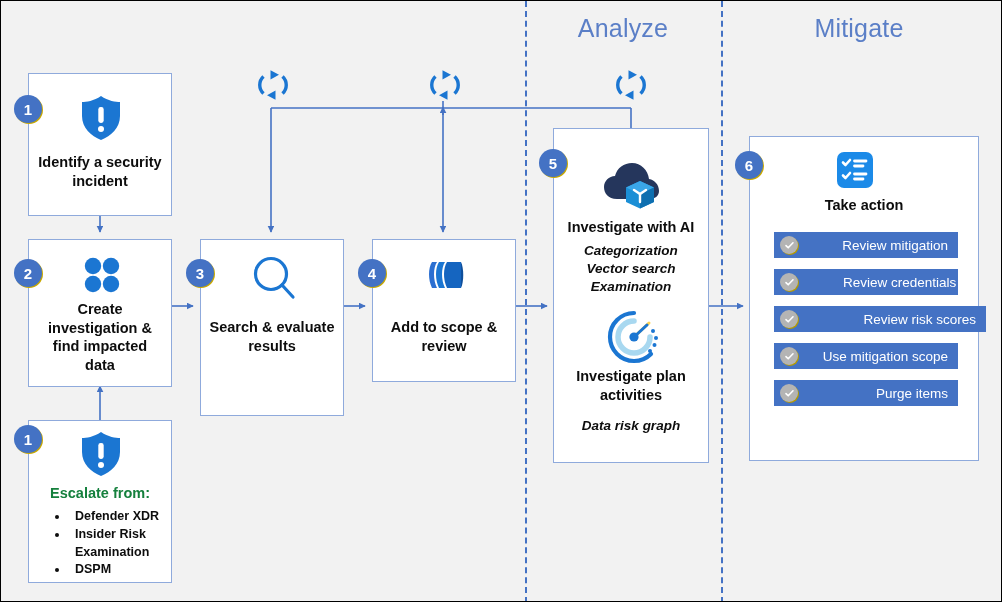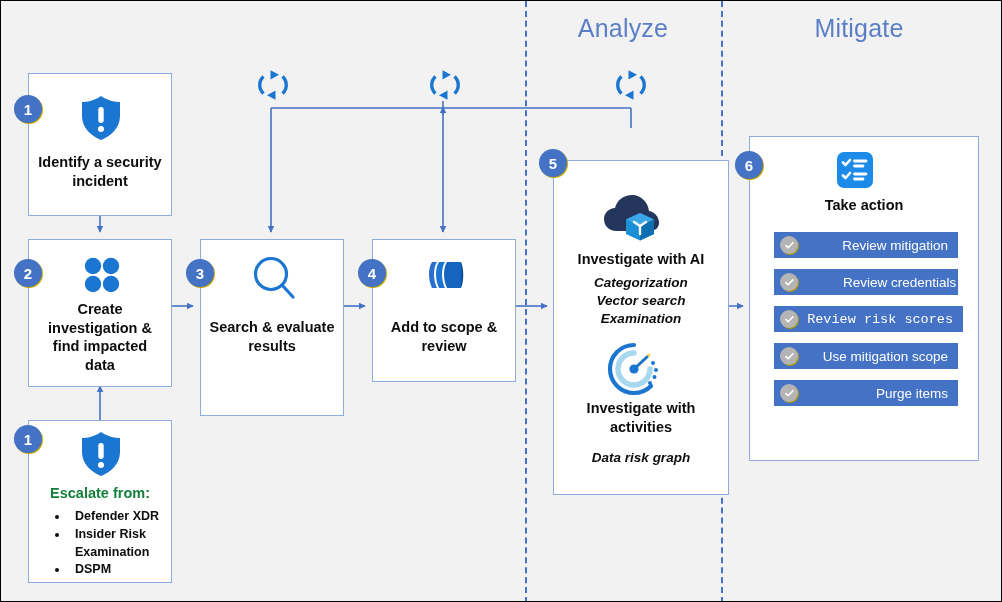--- a/index.html
+++ b/index.html
@@ -279,21 +279,21 @@
         <path d="M9,8 C5,14 5,26 9,34 L14,34 C10,26 10,14 14,8 z" fill="#2b6fd1"></path>
         <path d="M16,8 C12,14 12,26 16,34 L22,34 C18,26 18,14 22,8 z" fill="#1b76d2"></path>
         <path d="M24,8 C20,14 20,26 24,34 L38,34 L38,8 z" fill="#1565c0"></path>
         <path d="M38,8 L38,34 C41,28 41,14 38,8 z" fill="#0f4f9b"></path>
       </svg>
     </div>
     <div class="box-label" style="top:78px; padding:0 6px;">Add to scope &amp; review</div>
   </div>
   <div class="badge" style="left:357px; top:258px;">4</div>
 
-  <div class="box" style="left:552px; top:127px; width:176px; height:335px;margin-top:32px;">
+  <div class="box" style="left:552px; top:127px; width:156px; height:335px;">
 
     <div class="icon" style="left:48px; top:32px;">
       <svg width="62" height="52" viewBox="0 0 62 52">
         <path d="M15,38 C6,38 2,32 2,26 C2,20 7,15 13,15 C15,7 22,2 30,2 C39,2 46,9 47,18 C53,19 57,24 57,30 C57,35 53,38 47,38 z" fill="#25365c"></path>
         <path d="M38,20 L52,26.5 L52,41 L38,47.5 L24,41 L24,26.5 z" fill="#1b8fd6"></path>
         <path d="M38,20 L52,26.5 L38,33 L24,26.5 z" fill="#3aa6e8"></path>
         <path d="M38,47.5 L38,33 L52,26.5 L52,41 z" fill="#0e6fb0"></path>
         <g stroke="#ffffff" stroke-width="2.4" fill="none" stroke-linecap="round">
           <path d="M32,29 L38,33 L44,29"></path>
           <path d="M38,33 L38,41"></path>
@@ -313,21 +313,21 @@
         <line x1="28" y1="28" x2="41" y2="16" stroke="#1b76d2" stroke-width="3" stroke-linecap="round"></line>
         <circle cx="28" cy="28" r="4.6" fill="#1b76d2"></circle>
         <g fill="#1b76d2">
           <circle cx="47" cy="22" r="2"></circle>
           <circle cx="50" cy="29" r="2"></circle>
           <circle cx="48.5" cy="36" r="2"></circle>
           <circle cx="44" cy="42" r="2"></circle>
         </g>
       </svg>
     </div>
-    <div class="box-label" style="top:238px; padding:0 6px;">Investigate with activities</div>
+    <div class="box-label" style="top:238px; padding:0 6px;">Investigate plan activities</div>
     <div class="box-sub" style="top:288px;">Data risk graph</div>
   </div>
   <div class="badge" style="left:538px; top:148px;">5</div>
 
   <div class="box" style="left:748px; top:135px; width:230px; height:325px;">
     <div class="icon" style="left:86px; top:14px;">
       <svg width="38" height="38" viewBox="0 0 38 38">
         <rect x="1" y="1" width="36" height="36" rx="7" fill="#1b8ae8"></rect>
         <g stroke="#ffffff" stroke-width="2.6" fill="none" stroke-linecap="round" stroke-linejoin="round">
           <path d="M7,11.5 L9.5,14 L14,9"></path>
@@ -354,21 +354,21 @@
 
     <div class="action-btn" style="left:24px; top:132px; width:184px;gap:45px;">
       <span class="action-check">
         <svg width="11" height="11" viewBox="0 0 11 11">
             <path d="M2,5.6 L4.2,7.8 L9,2.8" fill="none" stroke="#ffffff" stroke-width="1.6" stroke-linecap="round" stroke-linejoin="round"></path>
           </svg>
       </span>
       <span class="action-label">Review credentials</span>
     </div>
 
-    <div class="action-btn" style="left:24px; top:169px; width:189px;font-family:Liberation Mono, monospace;">
+    <div class="action-btn" style="left:24px; top:169px; width:212px;">
       <span class="action-check">
         <svg width="11" height="11" viewBox="0 0 11 11">
             <path d="M2,5.6 L4.2,7.8 L9,2.8" fill="none" stroke="#ffffff" stroke-width="1.6" stroke-linecap="round" stroke-linejoin="round"></path>
           </svg>
       </span>
       <span class="action-label">Review risk scores</span>
     </div>
 
     <div class="action-btn" style="left:24px; top:206px; width:184px;">
       <span class="action-check">

